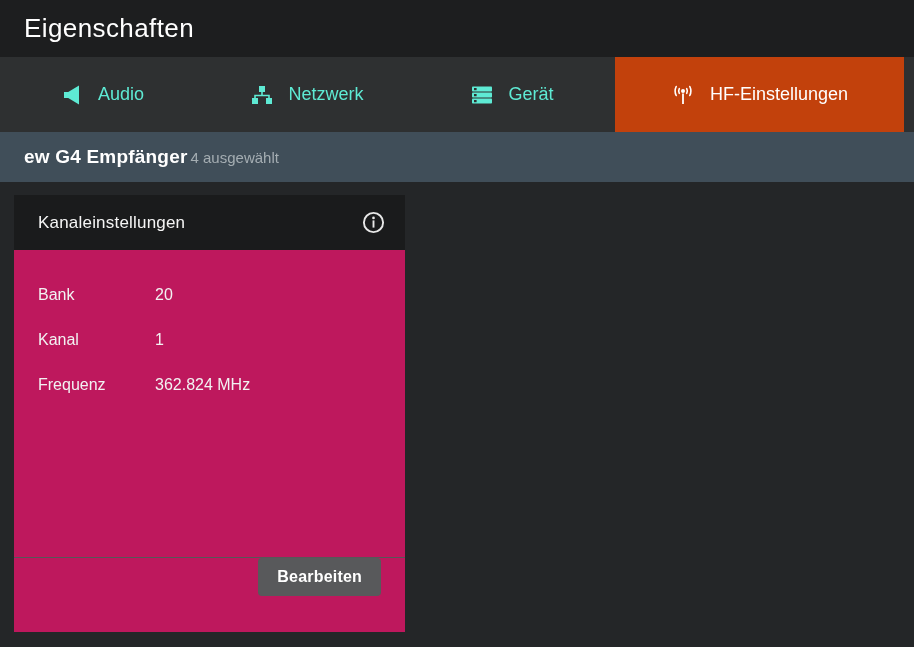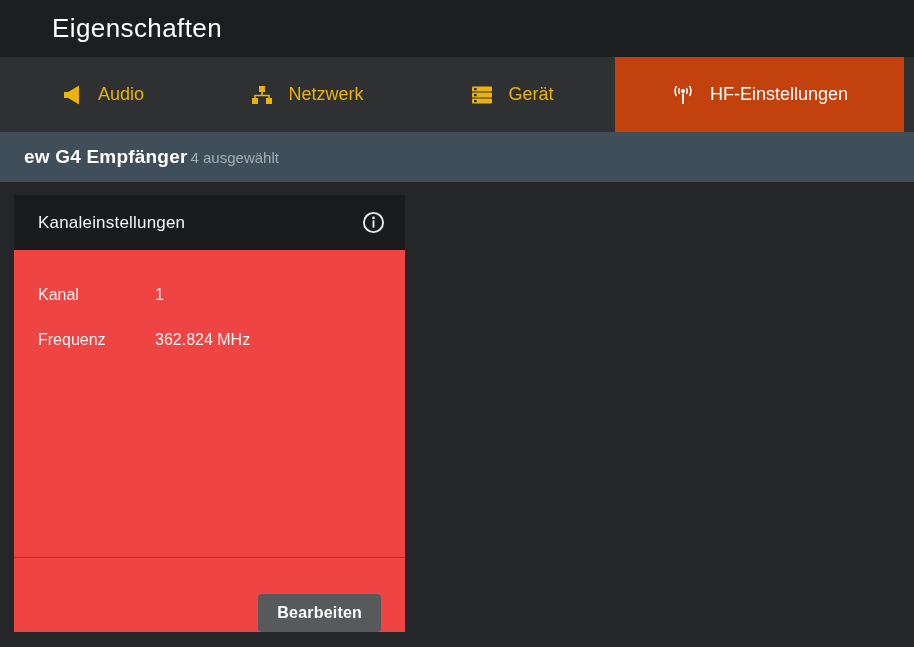--- a/index.html
+++ b/index.html
@@ -17,36 +17,35 @@
     background:#1d1e1f;
     display:flex;
     align-items:center;
     padding-left:24px;
   }
   .titlebar .title {
     color:#ffffff;
     font-size:26px;
     font-weight:500;
     letter-spacing:0.4px;
-    margin-left:28px;
   }
 
   
   .tabbar {
     height:75px;
     background:#2e3031;
     display:flex;
   }
   .tab {
     width:205px;
     display:flex;
     align-items:center;
     justify-content:center;
     gap:15px;
-    color:#eab308;
+    color:#5eead4;
     font-size:18px;
     cursor:pointer;
     user-select:none;
   }
   .tab.active {
     flex:1;
     margin-right:10px;
     background:#c2410c;
     color:#ffffff;
   }
@@ -80,21 +79,21 @@
     height:465px;
     background:#242628;
   }
 
   .panel {
     position:absolute;
     left:14px;
     top:13px;
     width:391px;
     height:437px;
-    background:#ef4444;
+    background:#be185d;
     display:flex;
     flex-direction:column;
   }
   .panel-header {
     height:55px;
     background:#1a1b1c;
     display:flex;
     align-items:center;
     justify-content:space-between;
     padding:0 20px 0 24px;
@@ -127,21 +126,21 @@
     color:#f2f2f2;
   }
   .field-label { width:117px; flex:0 0 auto; }
   .field-value { flex:1; }
 
   .panel-footer {
     flex:0 0 auto;
     height:75px;
     border-top:1px solid #565758;
     display:flex;
-    align-items:flex-end;
+    align-items:flex-start;
     justify-content:flex-end;
     padding-right:24px;
   }
   .edit-button {
     background:#58595b;
     color:#ffffff;
     font-family:"Liberation Sans", sans-serif;
     font-size:16px;
     font-weight:700;
     letter-spacing:0.2px;
@@ -237,20 +236,24 @@
         <svg width="23" height="23" viewBox="0 0 23 23">
           <circle cx="11.5" cy="11.5" r="9.6" fill="none" stroke="currentColor" stroke-width="1.9"></circle>
           <circle cx="11.5" cy="6.9" r="1.35" fill="currentColor"></circle>
           <rect x="10.55" y="9.4" width="1.9" height="7.2" fill="currentColor"></rect>
         </svg>
       </button>
     </div>
 
     <div class="panel-body">
       <div class="field-row">
+        <span class="field-label">Bank</span>
+        <span class="field-value">20</span>
+      </div>
+      <div class="field-row">
         <span class="field-label">Kanal</span>
         <span class="field-value">1</span>
       </div>
       <div class="field-row">
         <span class="field-label">Frequenz</span>
         <span class="field-value">362.824 MHz</span>
       </div>
     </div>
 
     <div class="panel-footer">

